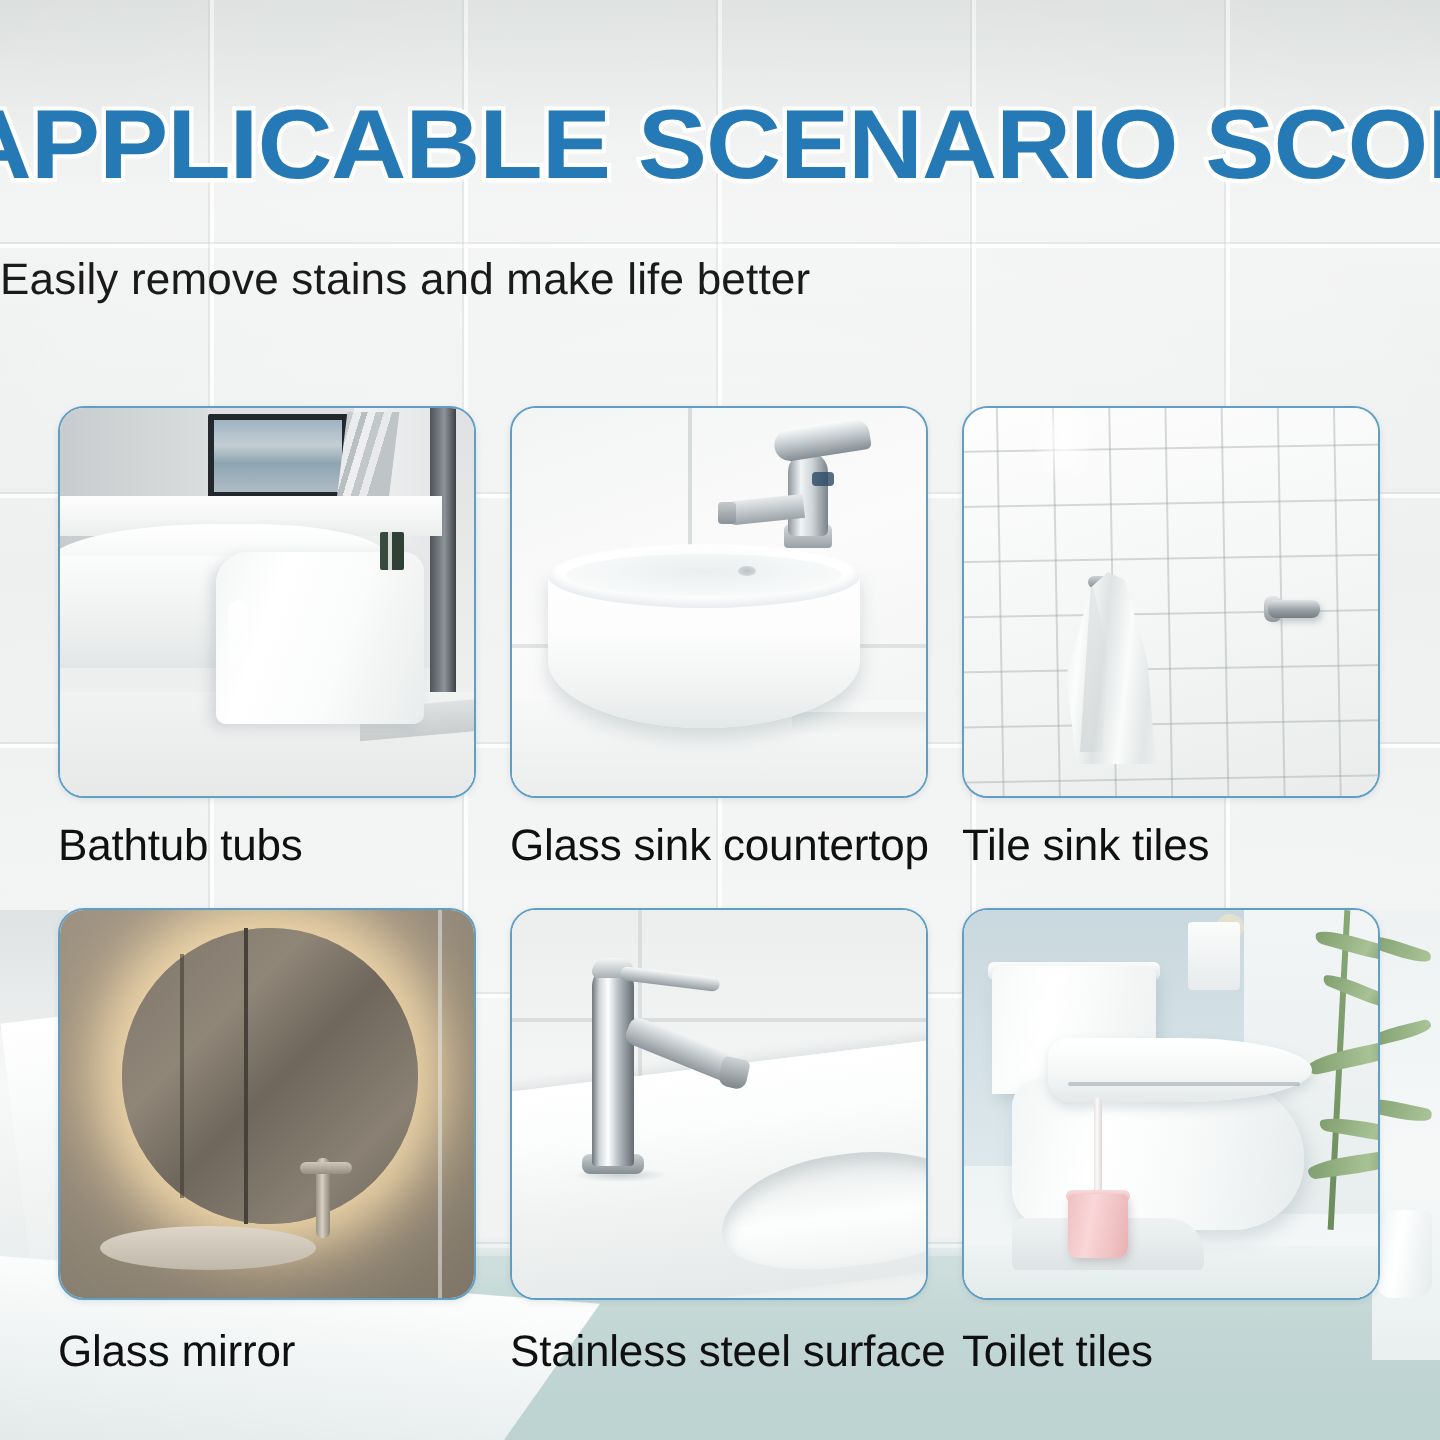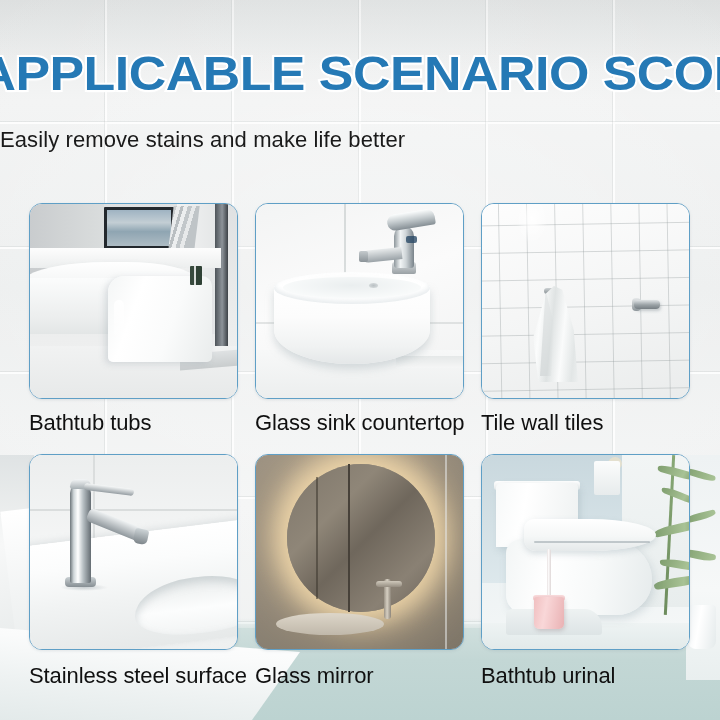--- a/index.html
+++ b/index.html
@@ -414,62 +414,62 @@
           <div class="s3">
             <div class="mini"></div>
             <div class="sheen"></div>
             <div class="hook"></div>
             <div class="towel3"></div>
             <div class="towel3b"></div>
             <div class="bar-b"></div>
             <div class="bar"></div>
           </div>
         </div>
-        <div class="caption">Tile wall tiles</div>
+        <div class="caption">Tile sink tiles</div>
       </div>
 
     </div>
 
     <div class="row row2">
+
+      <div class="cell">
+        <div class="card">
+          <div class="s5">
+            <div class="warm"></div>
+            <div class="glowring"></div>
+            <div class="mirror"></div>
+            <div class="mdoor"></div>
+            <div class="mdoor2"></div>
+            <div class="vanity"></div>
+            <div class="tap5"></div>
+            <div class="tap5h"></div>
+            <div class="wallseam"></div>
+          </div>
+        </div>
+        <div class="caption">Glass mirror</div>
+      </div>
 
       <div class="cell">
         <div class="card">
           <div class="s4">
             <div class="wall4"></div>
             <div class="wseam"></div>
             <div class="wseam2"></div>
             <div class="ctop"></div>
             <div class="bowl"></div>
             <div class="fshadow"></div>
             <div class="fbase4"></div>
             <div class="fstem"></div>
             <div class="fcap"></div>
             <div class="flever"></div>
             <div class="fneck"></div>
             <div class="fnose"></div>
           </div>
         </div>
         <div class="caption">Stainless steel surface</div>
-      </div>
-
-      <div class="cell">
-        <div class="card">
-          <div class="s5">
-            <div class="warm"></div>
-            <div class="glowring"></div>
-            <div class="mirror"></div>
-            <div class="mdoor"></div>
-            <div class="mdoor2"></div>
-            <div class="vanity"></div>
-            <div class="tap5"></div>
-            <div class="tap5h"></div>
-            <div class="wallseam"></div>
-          </div>
-        </div>
-        <div class="caption">Glass mirror</div>
       </div>
 
       <div class="cell">
         <div class="card">
           <div class="s6">
             <div class="bwall"></div>
             <div class="wwall"></div>
             <div class="floor6"></div>
             <div class="papercap"></div>
             <div class="paper"></div>
@@ -483,18 +483,18 @@
             <div class="tank"></div>
             <div class="bowl6"></div>
             <div class="base6"></div>
             <div class="seat"></div>
             <div class="seatline"></div>
             <div class="brushstick"></div>
             <div class="brushlip"></div>
             <div class="brushcup"></div>
           </div>
         </div>
-        <div class="caption">Bathtub urinal</div>
+        <div class="caption">Toilet tiles</div>
       </div>
 
     </div>
   </div>
 </div>
 
 </body></html>

